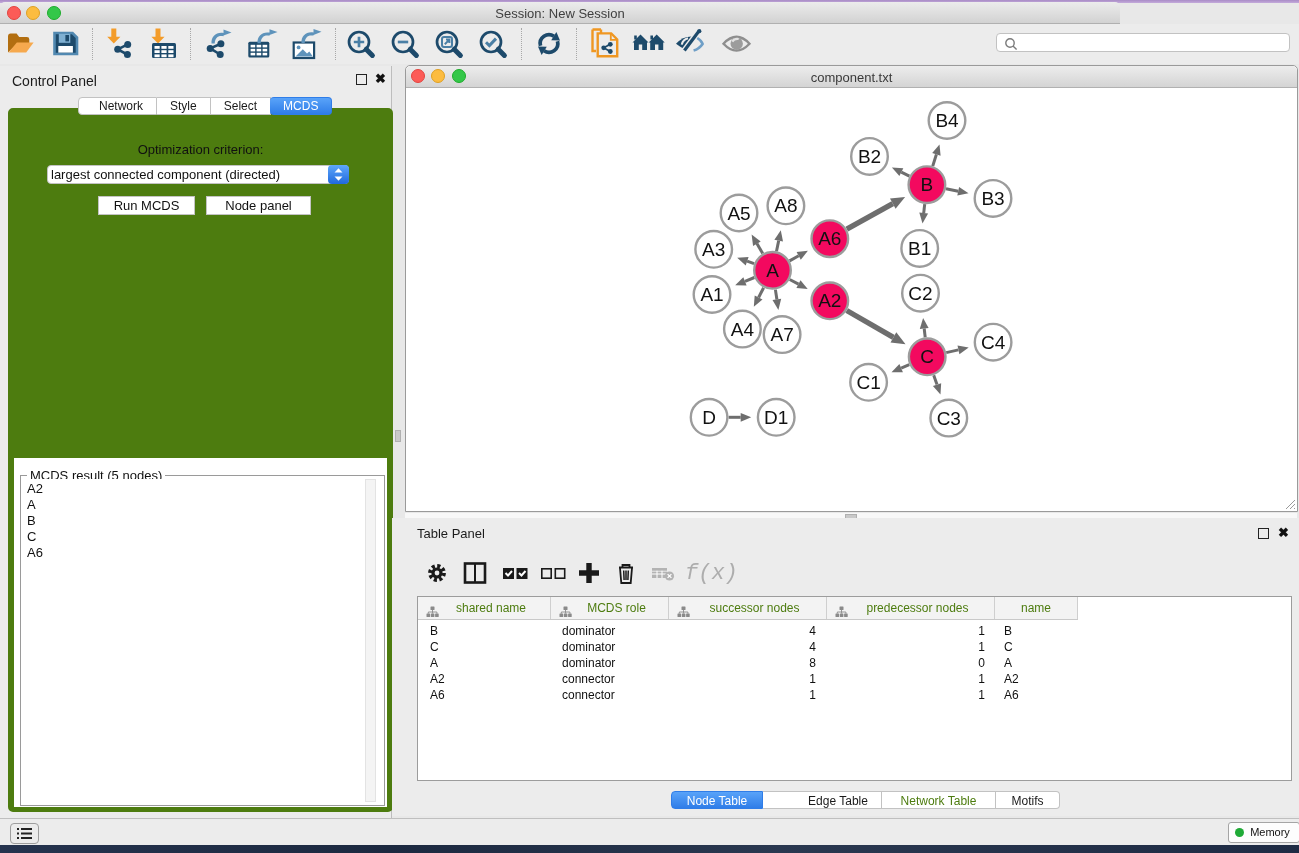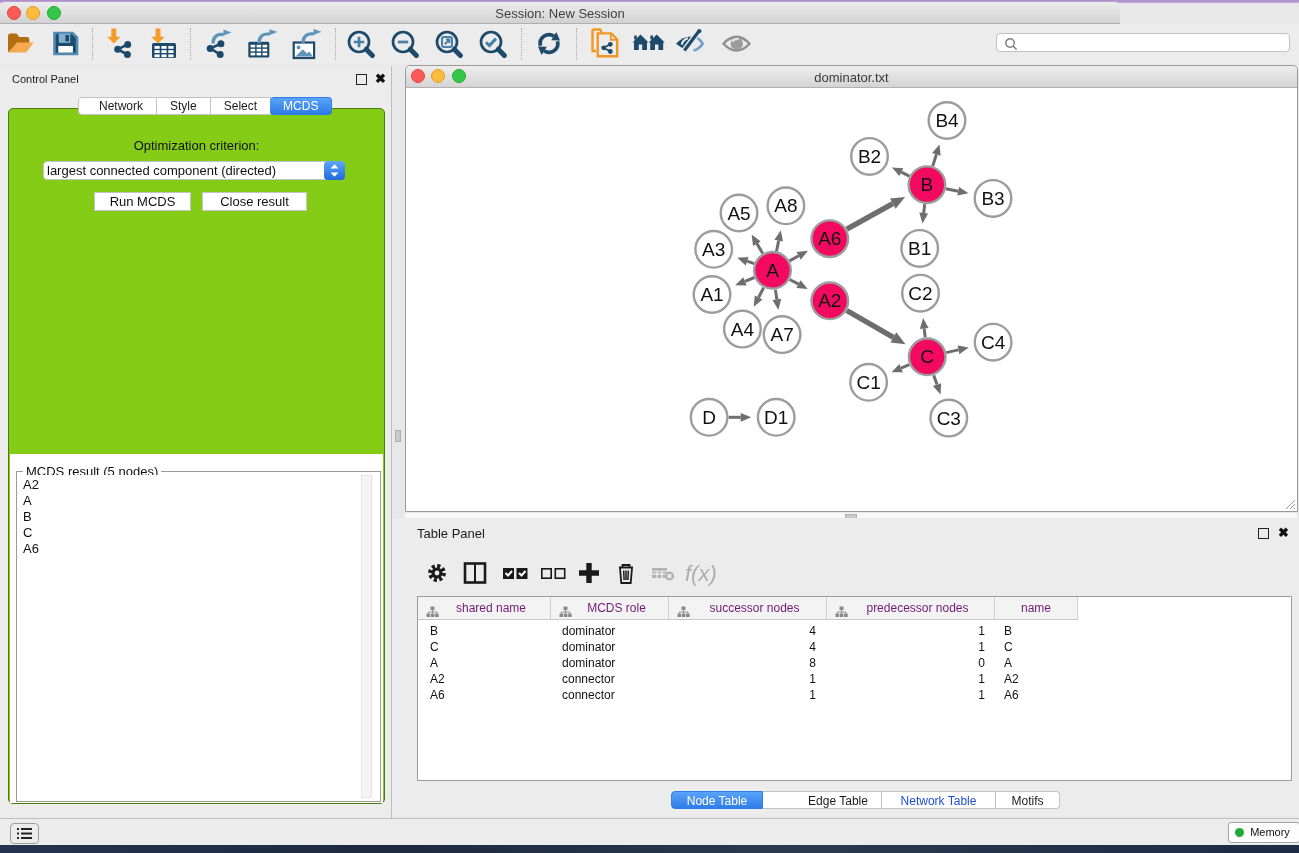--- a/index.html
+++ b/index.html
@@ -12,25 +12,25 @@
  font-size:13px;color:#404040;}
 .light{position:absolute;top:6px;width:12px;height:12px;border-radius:50%;}
 #toolbar{left:0;top:24px;width:1299px;height:40px;background:#ececec;border-bottom:1px solid #c6c6c6;}
 .tsep{position:absolute;top:4px;height:32px;width:0;border-left:1px dotted #a8a8a8;}
 .ticon{position:absolute;top:3px;}
 #searchbox{position:absolute;left:996px;top:9px;width:292px;height:17px;background:#fff;
  border:1px solid #c2c2c2;border-radius:4px;}
 #content{left:0;top:64px;width:1299px;height:754px;background:#e8e8e8;}
 
 #cpanel{left:0;top:2px;width:391px;height:752px;background:#ececec;border-right:1px solid #bdbdbd;}
-#cpanel .phead{position:absolute;left:12px;top:7px;font-size:11px;color:#1c1c1c;}
+#cpanel .phead{position:absolute;left:12px;top:7px;font-size:14px;color:#1c1c1c;}
 .wicon{position:absolute;width:9px;height:9px;border:1.6px solid #222;}
 .xicon{position:absolute;font-size:13px;font-weight:bold;color:#111;line-height:14px;}
-#cpbox{position:absolute;left:8px;top:42px;width:375px;height:694px;background:#84cc16;
- border:1px solid #4d7c0f;border-radius:5px;}
+#cpbox{position:absolute;left:8px;top:42px;width:375px;height:694px;background:#4d7c0f;
+ border:5px solid #4d7c0f;border-radius:5px;}
 #tabs{position:absolute;left:78px;top:31px;height:18px;display:flex;z-index:3;}
 #tabs .tab{height:16px;line-height:16px;font-size:12px;color:#1a1a1a;background:#fff;
  border:1px solid #c2c2c2;border-left:none;padding:0 13px;text-align:center;}
 #tabs .tab:first-child{border-left:1px solid #c2c2c2;border-radius:4px 0 0 4px;padding-left:20px;}
 #tabs .tab.sel{background:linear-gradient(#59a3f9,#2f7de8);color:#fff;border-color:#2f7de8;
  border-radius:4px;margin-left:-1px;}
 .optlabel{position:absolute;left:0;width:375px;top:29px;text-align:center;font-size:13px;color:#111;}
 #dropdown{position:absolute;left:34px;top:52px;width:297px;height:17px;background:#fff;
  border:1px solid #c3c3c3;border-radius:4px;font-size:13px;color:#111;line-height:17px;padding-left:3px;box-sizing:content-box;}
 #dropstep{position:absolute;right:-1px;top:-1px;width:21px;height:19px;border-radius:4px;
@@ -48,21 +48,21 @@
 #nettitle{position:absolute;left:0;top:0;right:0;height:21px;background:linear-gradient(#ededed,#d4d4d4);
  border-bottom:1px solid #b1b1b1;border-radius:5px 5px 0 0;}
 #nettitle .title{position:absolute;left:0;right:0;top:4px;text-align:center;font-size:13px;color:#3a3a3a;}
 #graph{position:absolute;left:0;top:22px;}
 
 #tpanel{left:392px;top:454px;width:907px;height:298px;background:#ececec;}
 #tpanel .phead{position:absolute;left:25px;top:8px;font-size:13px;color:#1c1c1c;}
 #ttool{position:absolute;left:25px;top:42px;height:32px;}
 #tablebox{position:absolute;left:25px;top:78px;width:873px;height:183px;background:#fff;border:1px solid #9c9c9c;}
 #thead{position:absolute;left:0;top:0;height:22px;background:#f3f3f3;border-bottom:1px solid #c9c9c9;}
-.hcell{position:absolute;top:0;height:22px;border-right:1px solid #cfcfcf;font-size:12px;color:#701a75;
+.hcell{position:absolute;top:0;height:22px;border-right:1px solid #cfcfcf;font-size:12px;color:#4d7c0f;
  text-align:center;line-height:22px;}
 .trow{position:absolute;font-size:12px;color:#111;height:16px;line-height:16px;}
 #btabs{position:absolute;left:0;width:907px;top:273px;height:20px;display:flex;justify-content:center;}
 
 #statusbar{left:0;top:818px;width:1299px;height:27px;background:#ececec;border-top:1px solid #bfbfbf;}
 #deskBottom{left:0;top:845px;width:1299px;height:8px;background:linear-gradient(90deg,#25334e,#1c2940 30%,#2a3850 60%,#1e2b44);}
 </style></head>
 <body>
 <div class="abs" id="deskTop"></div>
 <div class="abs" id="titlebar">
@@ -220,42 +220,42 @@
   <div class="xicon" style="left:375px;top:6px;">✖</div>
   <div id="cpbox">
    <div class="optlabel">Optimization criterion:</div>
    <div id="dropdown">largest connected component (directed)
      <div id="dropstep"><svg width="21" height="19" viewBox="0 0 21 19">
               <path d="M6.5 7.5l4-4.2 4 4.2z" fill="#fff"></path>
               <path d="M6.5 11.5l4 4.2 4-4.2z" fill="#fff"></path>
             </svg></div>
    </div>
    <div class="btn" style="left:85px;top:83px;width:95px;">Run MCDS</div>
-   <div class="btn" style="left:193px;top:83px;width:103px;">Close result</div>
+   <div class="btn" style="left:193px;top:83px;width:103px;">Node panel</div>
    <div id="whitearea">
      <div id="fieldset">
        <div class="legend">MCDS result (5 nodes)</div>
        <div id="mcdslist">A2<br>A<br>B<br>C<br>A6</div>
        <div id="mcdsscroll"></div>
      </div>
    </div>
   </div>
   <div id="tabs">
     <div class="tab">Network</div>
         <div class="tab">Style</div>
         <div class="tab">Select</div>
         <div class="tab sel">MCDS</div>
   </div>
  </div>
  <div class="abs" id="netwin">
    <div id="nettitle">
      <div class="light" style="left:5.3px;top:2.5px;background:#fc5b57;border:1px solid #e2443f;"></div>
      <div class="light" style="left:25.4px;top:2.5px;background:#fcbc40;border:1px solid #dfa023;"></div>
      <div class="light" style="left:46px;top:2.5px;background:#34c749;border:1px solid #1eac2c;"></div>
-     <div class="title">dominator.txt</div>
+     <div class="title">component.txt</div>
    </div>
    <div id="graph"><svg width="890" height="424" viewBox="0 0 890 424">
           <g stroke="#6e6e6e" fill="#6e6e6e">
             <line x1="356.7" y1="165.5" x2="350.9" y2="155.6" stroke-width="3.0"></line>
             <polygon points="345.6,146.6 354.7,153.4 347.1,157.9" stroke="none"></polygon>
             <line x1="370.5" y1="163.2" x2="372.7" y2="152.6" stroke-width="3.0"></line>
             <polygon points="374.8,142.3 377.0,153.5 368.4,151.7" stroke="none"></polygon>
             <line x1="348.1" y1="175.7" x2="341.1" y2="173.2" stroke-width="3.0"></line>
             <polygon points="331.2,169.7 342.6,169.1 339.7,177.4" stroke="none"></polygon>
             <line x1="348.4" y1="189.5" x2="339.0" y2="193.3" stroke-width="3.0"></line>
@@ -378,21 +378,21 @@
           </svg></div>
         <div style="position:absolute;left:233px;top:0;"><svg width="26" height="26" viewBox="0 0 26 26">
             <g fill="#b3b3b3">
 <rect x="2" y="8" width="15" height="10"></rect>
               <path d="M2 11h15M2 14h15M7 8v10M12 8v10" stroke="#fff" stroke-width="1"></path>
 <rect x="2" y="8" width="15" height="2.6" fill="#b3b3b3"></rect>
 <circle cx="19.5" cy="16" r="4.6"></circle>
               <path d="M17.6 14.1l3.8 3.8M21.4 14.1l-3.8 3.8" stroke="#fff" stroke-width="1.3"></path>
             </g>
           </svg></div>
-        <div style="position:absolute;left:268px;top:1px;font-family:Liberation Sans, sans-serif;font-style:italic;font-size:22px;color:#adadad;"><i>f(x)</i></div>
+        <div style="position:absolute;left:268px;top:1px;font-family:Liberation Mono, monospace;font-style:italic;font-size:22px;color:#adadad;"><i>f(x)</i></div>
       </div>
   <div id="tablebox">
         <div id="thead" style="width:660px;">
           <div class="hcell" style="left:0px;width:132px;"><span style="position:absolute;left:8px;top:5px;"><svg width="13" height="12" viewBox="0 0 13 12" style="vertical-align:-1px">
                 <g fill="#8a8a8a">
 <rect x="4.5" y="0.5" width="4" height="3.6" rx="0.5"></rect>
 <rect x="0.5" y="7.5" width="3.6" height="3.6" rx="0.5"></rect>
 <rect x="4.8" y="7.5" width="3.6" height="3.6" rx="0.5"></rect>
 <rect x="9.1" y="7.5" width="3.6" height="3.6" rx="0.5"></rect>
 <path d="M6.5 4v2M2.3 7.5V6h8.6v1.5M6.6 6v1.5" stroke="#8a8a8a" fill="none" stroke-width="0.9"></path>
@@ -450,21 +450,21 @@
         <div class="trow" style="left:12px;top:90px;width:110px;">A6</div>
         <div class="trow" style="left:144px;top:90px;width:100px;">connector</div>
         <div class="trow" style="left:251px;top:90px;width:147px;text-align:right;">1</div>
         <div class="trow" style="left:409px;top:90px;width:158px;text-align:right;">1</div>
         <div class="trow" style="left:586px;top:90px;width:60px;">A6</div>
       </div>
   <div id="btabs">
         <div style="display:flex;position:absolute;left:279px;top:0;height:18px;font-size:12px;">
 <div style="background:linear-gradient(#59a3f9,#2f7de8);color:#fff;border:1px solid #2f7de8;border-radius:4px 0 0 4px;width:90px;text-align:center;line-height:18px;">Node Table</div>
 <div style="background:#fff;color:#1a1a1a;border:1px solid #c2c2c2;border-left:none;width:86px;text-align:center;line-height:18px;padding-left:32px;">Edge Table</div>
-<div style="background:#fff;color:#1d4ed8;border:1px solid #c2c2c2;border-left:none;width:113px;text-align:center;line-height:18px;">Network Table</div>
+<div style="background:#fff;color:#4d7c0f;border:1px solid #c2c2c2;border-left:none;width:113px;text-align:center;line-height:18px;">Network Table</div>
 <div style="background:#fff;color:#1a1a1a;border:1px solid #c2c2c2;border-left:none;border-radius:0 4px 4px 0;width:63px;text-align:center;line-height:18px;">Motifs</div>
 </div>
       </div>
  </div>
 </div>
 <div class="abs" id="statusbar">
   <div style="position:absolute;left:10px;top:4px;width:27px;height:19px;border:1px solid #9e9e9e;border-radius:4px;background:#ececec;">
     <svg width="15" height="13" viewBox="0 0 15 13" style="position:absolute;left:6px;top:3px">
         <g fill="#222">
           <rect x="0" y="1" width="2" height="2"></rect>

